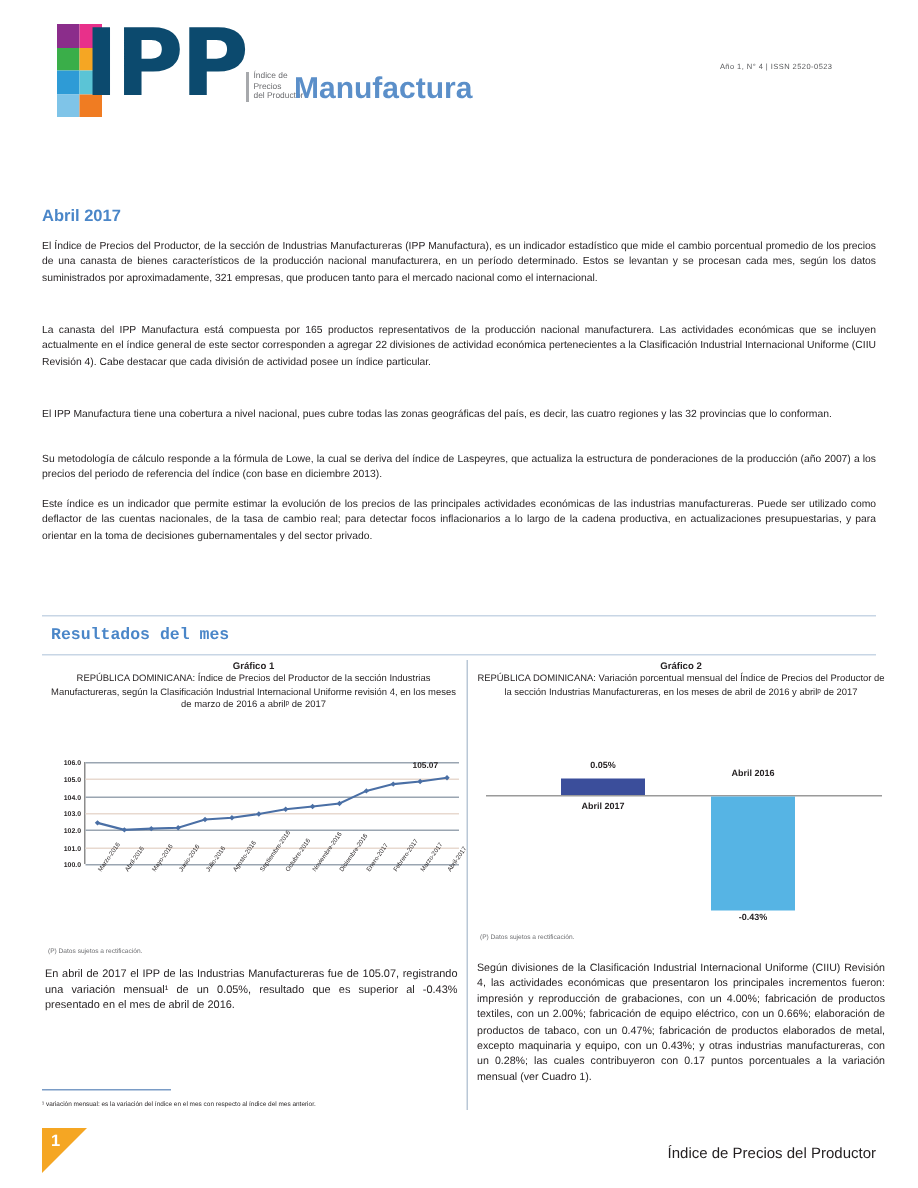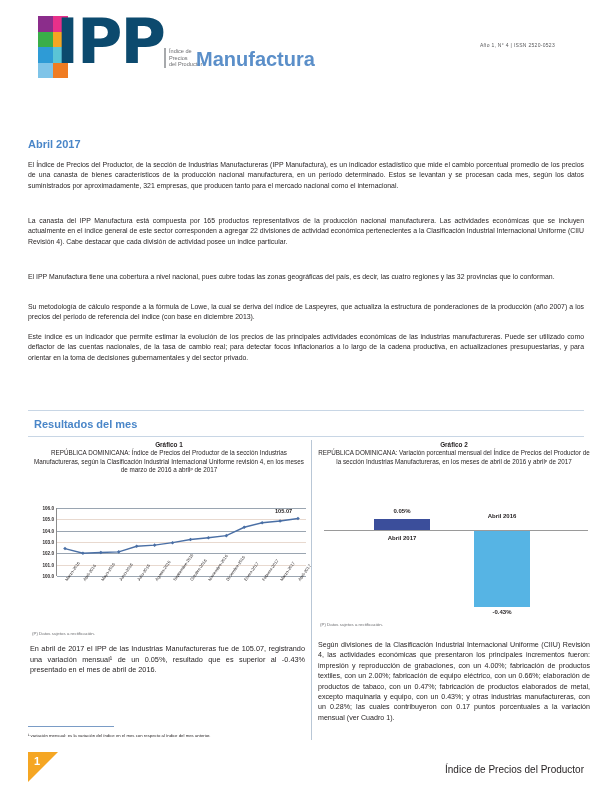--- a/index.html
+++ b/index.html
@@ -174,21 +174,21 @@
 
   <div class="para" style="left:28px; top:216px; width:556px;">La canasta del IPP Manufactura está compuesta por 165 productos representativos de la producción nacional manufacturera. Las actividades económicas que se incluyen actualmente en el índice general de este sector corresponden a agregar 22 divisiones de actividad económica pertenecientes a la Clasificación Industrial Internacional Uniforme (CIIU Revisión 4). Cabe destacar que cada división de actividad posee un índice particular.</div>
 
   <div class="para" style="left:28px; top:272px; width:556px;">El IPP Manufactura tiene una cobertura a nivel nacional, pues cubre todas las zonas geográficas del país, es decir, las cuatro regiones y las 32 provincias que lo conforman.</div>
 
   <div class="para" style="left:28px; top:302px; width:556px;">Su metodología de cálculo responde a la fórmula de Lowe, la cual se deriva del índice de Laspeyres, que actualiza la estructura de ponderaciones de la producción (año 2007) a los precios del periodo de referencia del índice (con base en diciembre 2013).</div>
 
   <div class="para" style="left:28px; top:332px; width:556px;">Este índice es un indicador que permite estimar la evolución de los precios de las principales actividades económicas de las industrias manufactureras. Puede ser utilizado como deflactor de las cuentas nacionales, de la tasa de cambio real; para detectar focos inflacionarios a lo largo de la cadena productiva, en actualizaciones presupuestarias, y para orientar en la toma de decisiones gubernamentales y del sector privado.</div>
 
   <div class="rule" style="left:28px; top:410px; width:556px;"></div>
-  <div class="section-title" style="left:34px; top:418px;">Resultados del mes</div>
+  <div class="section-title" style="left:34px; top:418px;font-family:Liberation Mono, monospace;">Resultados del mes</div>
   <div class="rule" style="left:28px; top:436px; width:556px;"></div>
 
   <div class="vdiv" style="left:311px; top:440px; height:300px;"></div>
 
   <div class="chart-caption" style="left:30px; top:441px; width:278px;">
     <b>Gráfico 1</b><br>
     <span>REPÚBLICA DOMINICANA: Índice de Precios del Productor de la sección Industrias Manufactureras, según la Clasificación Industrial Internacional Uniforme revisión 4, en los meses de marzo de 2016 a abrilᵖ de 2017</span>
   </div>
 
   <div class="c1">

